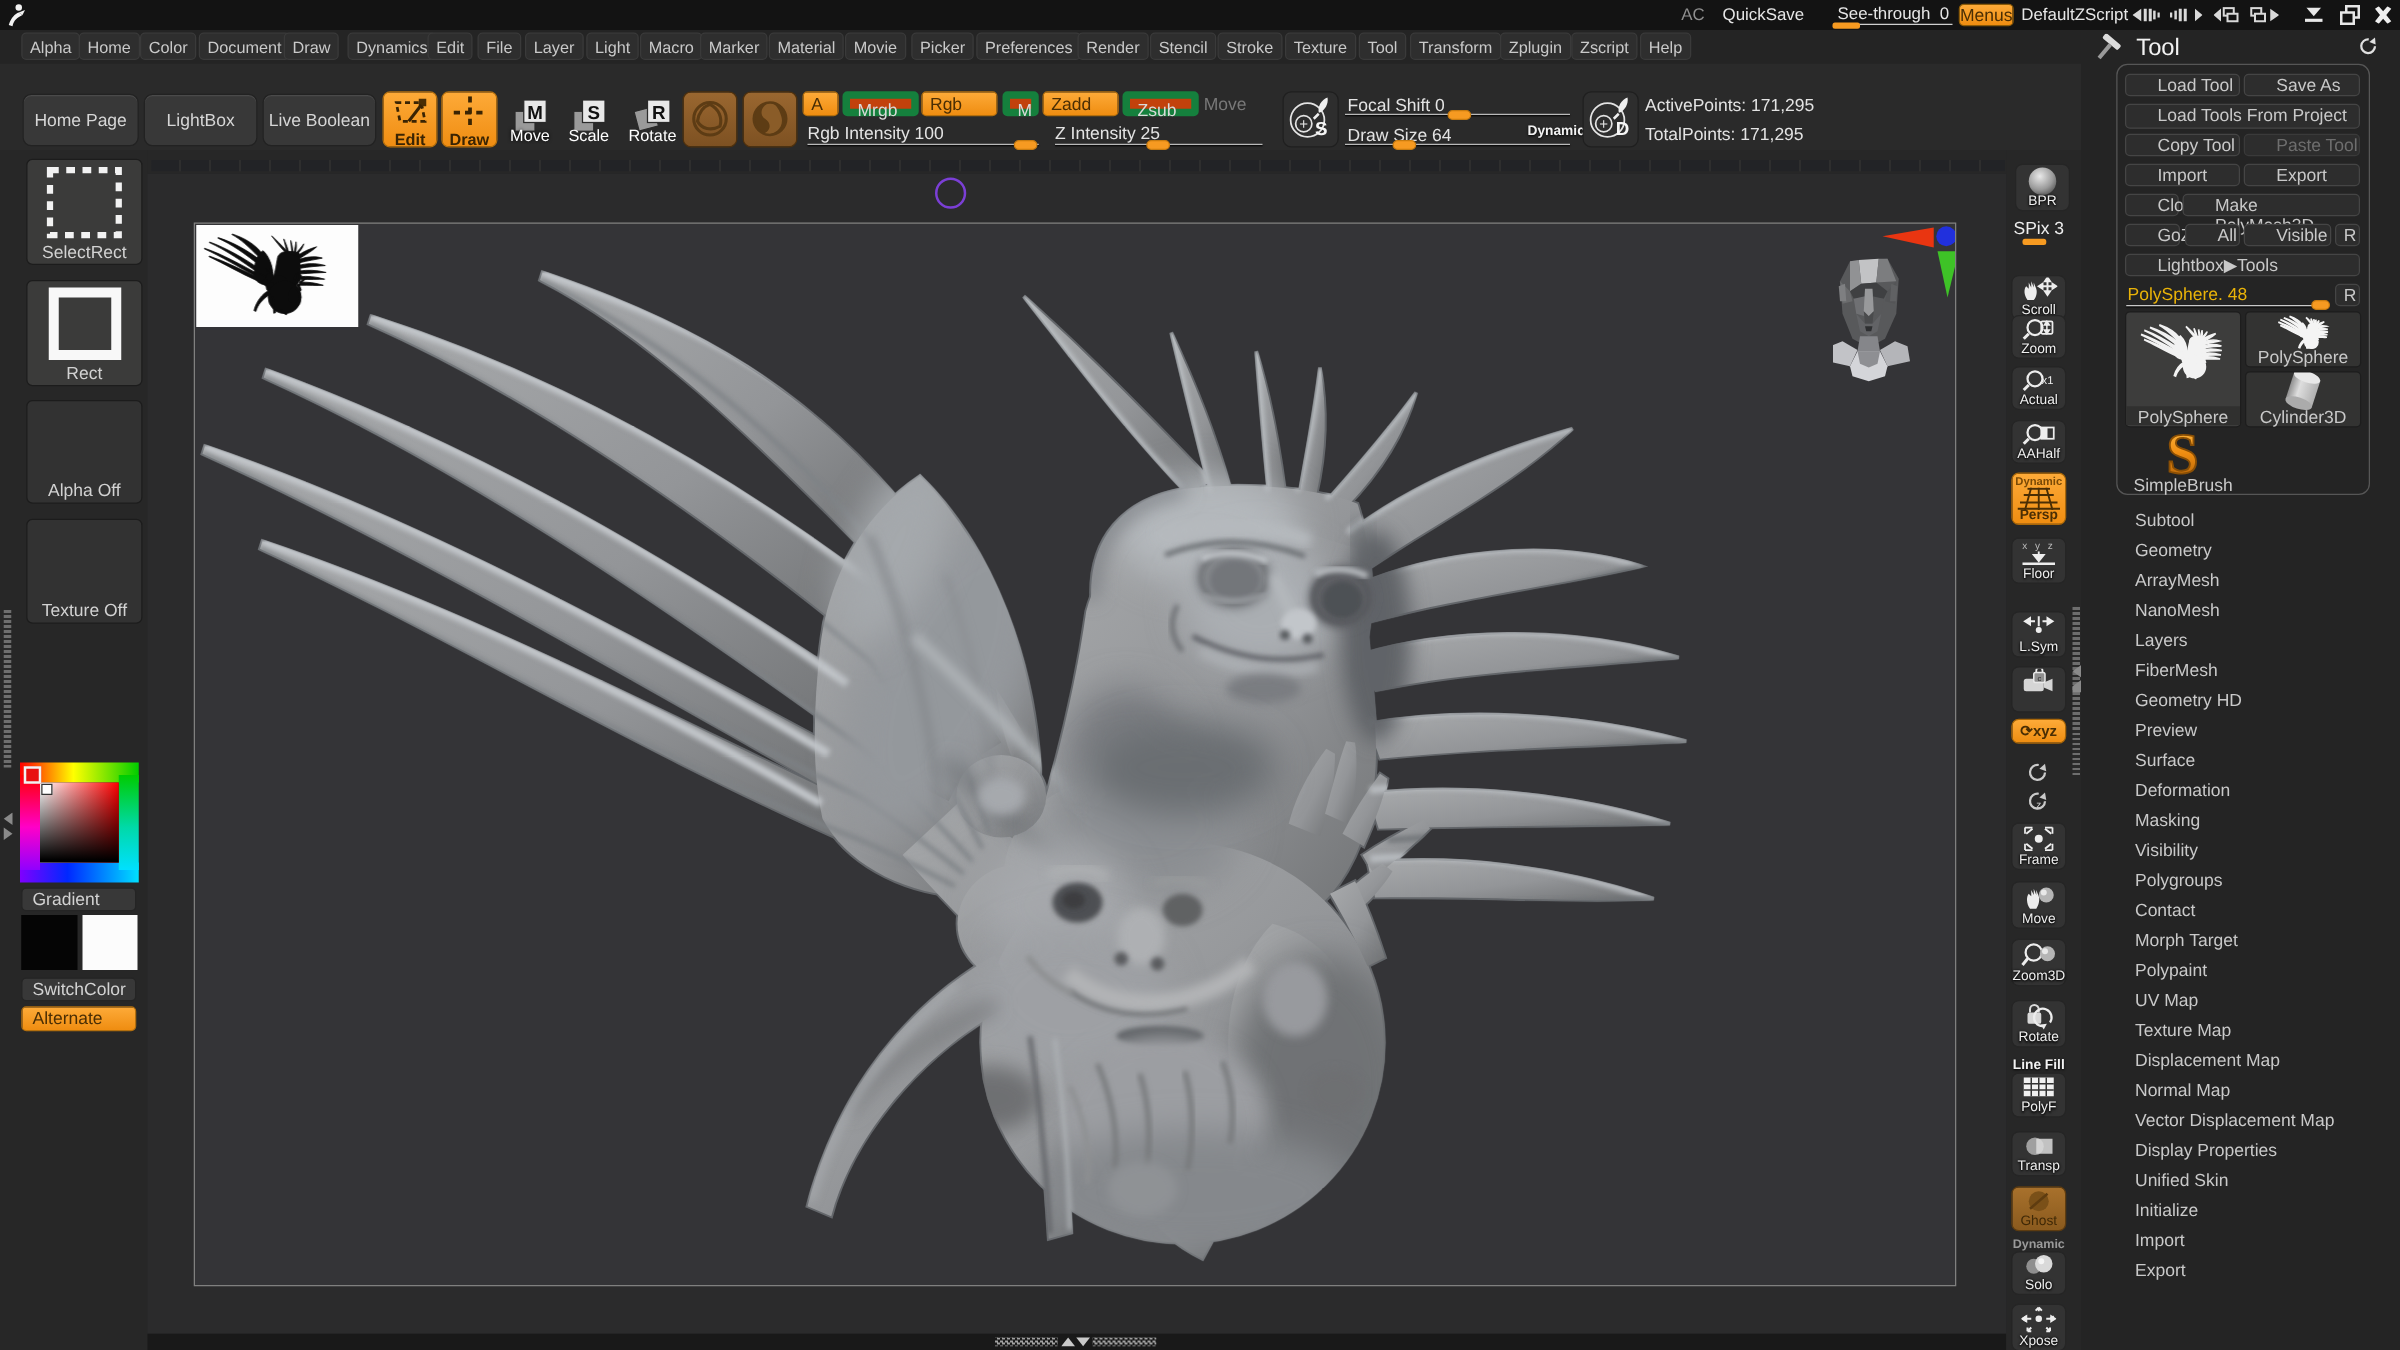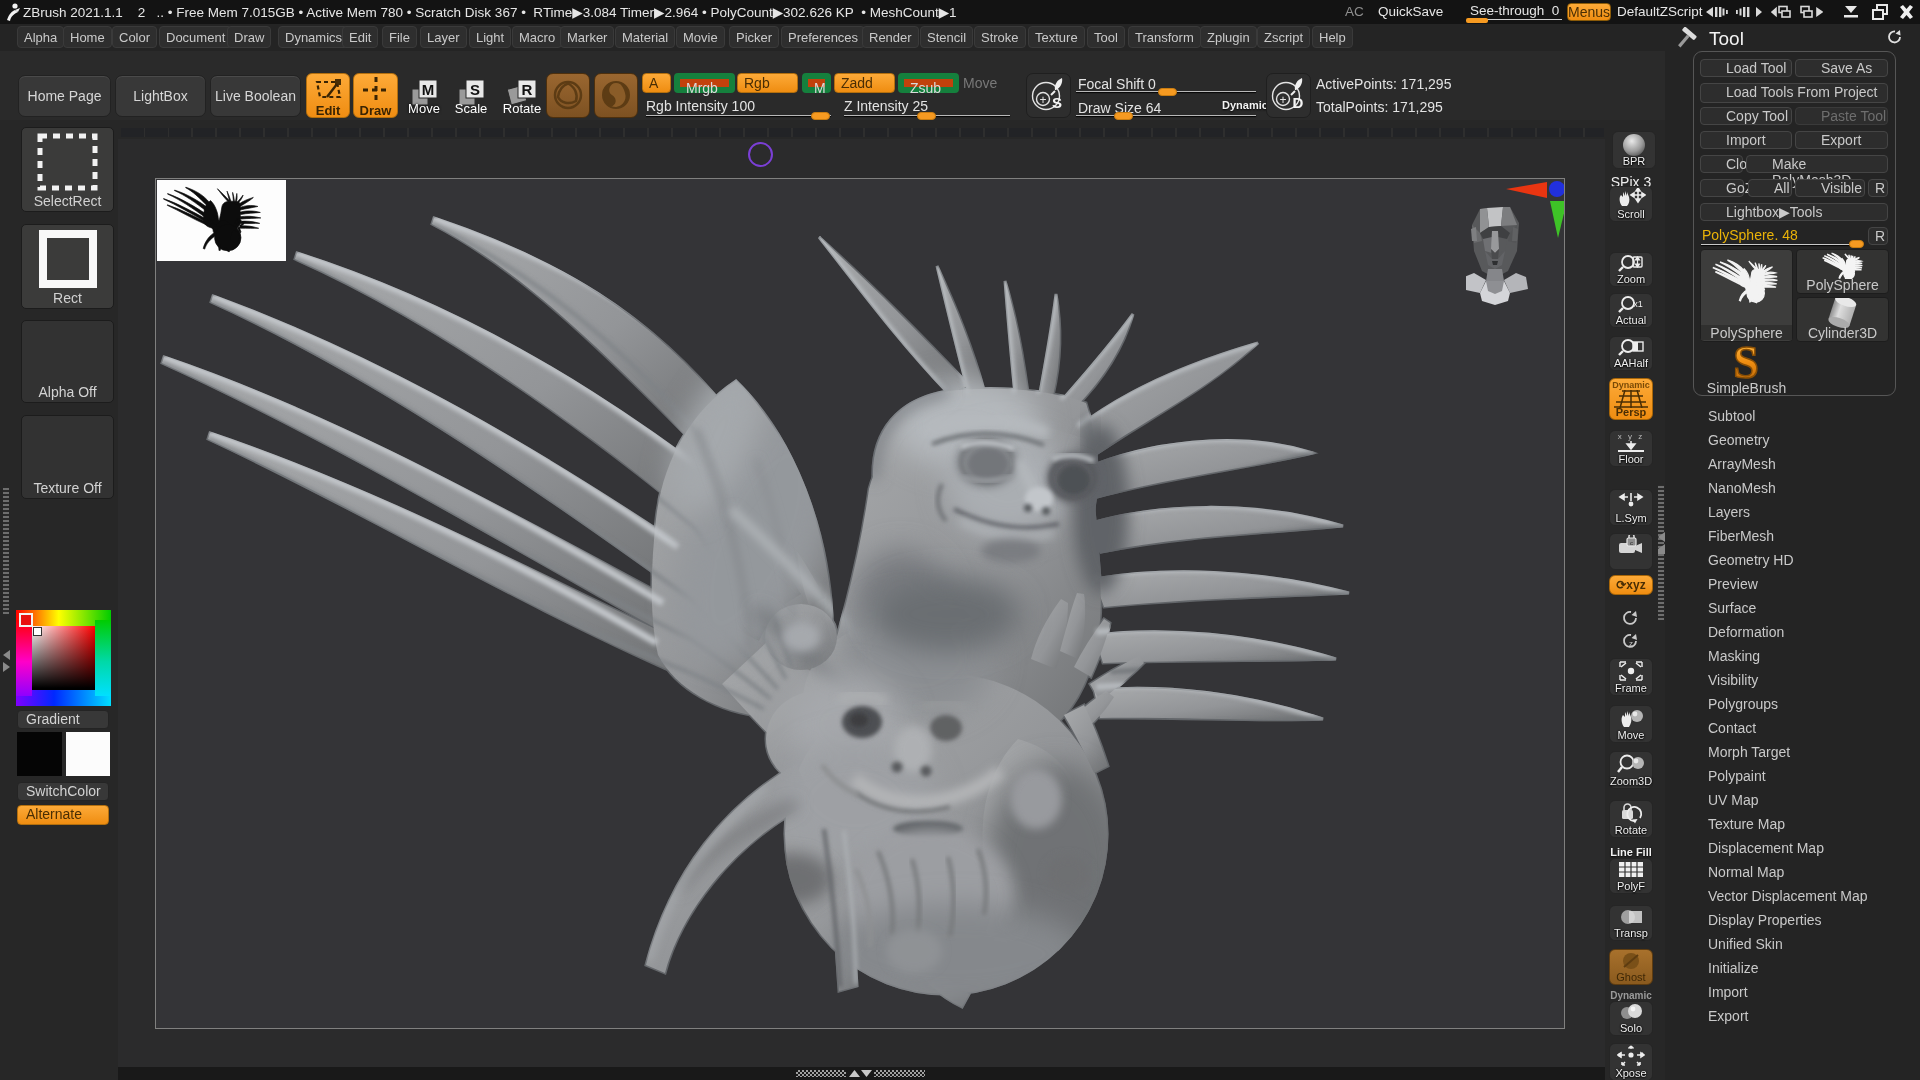--- a/index.html
+++ b/index.html
@@ -43,21 +43,20 @@
   .licon .lab{position:absolute;bottom:1px;width:100%;text-shadow:0 1px 2px #000,0 0 2px #000;}
 </style>
 </head>
 <body>
 <div id="titlebar" class="abs">
   <svg class="abs" style="left:3px;top:2px" width="20" height="20" viewBox="0 0 20 20">
     <circle cx="12" cy="4" r="2.6" fill="#f2f2f2"></circle>
     <path d="M4,18 C6,12 9,9 12,8 L15,10 C11,12 8,14 7,19 Z" fill="#f2f2f2"></path>
     <path d="M12,8 L17,6 L15,10 Z" fill="#f2f2f2"></path>
   </svg>
-  <span class="abs" style="left:23px;top:4px;">ZBrush 2021.1.1&nbsp;&nbsp;&nbsp;&nbsp;2&nbsp;&nbsp;&nbsp;..&nbsp;•&nbsp;Free Mem 7.015GB • Active Mem 780 • Scratch Disk 367 •&nbsp;&nbsp;RTime▶3.084 Timer▶2.964 • PolyCount▶302.626 KP&nbsp;&nbsp;• MeshCount▶1</span>
   <span class="abs" style="left:1345px;top:4px;color:#8f8f8f">AC</span>
   <span class="abs" style="left:1378px;top:4px;">QuickSave</span>
   <span class="abs" style="left:1467px;top:3px;border-bottom:1px solid #cfcfcf;padding:0 3px 1px 3px;">See-through&nbsp;&nbsp;0</span>
   <div class="abs" style="left:1466px;top:18px;width:22px;height:5px;background:#f69a21;border-radius:2px;"></div>
   <div class="abs" style="left:1567px;top:3px;width:44px;height:18px;background:linear-gradient(#fdaa38,#ef8d11);border:1px solid #8a5a08;border-radius:4px;box-sizing:border-box;color:#4a2e04;font-size:14px;text-align:center;line-height:16px;">Menus</div>
   <span class="abs" style="left:1617px;top:4px;">DefaultZScript</span>
   <svg class="abs" style="left:1706px;top:5px" width="56" height="14" viewBox="0 0 56 14">
     <g fill="#d9d9d9">
       <path d="M0,7 L7,2 L7,12 Z"></path>
         <rect x="9" y="2" width="2.4" height="10"></rect>
@@ -477,21 +476,21 @@
             <stop offset="0.6" stop-color="#9a9a9a"></stop>
             <stop offset="1" stop-color="#4a4a4a"></stop>
       </radialGradient>
         </defs>
       <circle cx="13" cy="12" r="11" fill="url(#bprg)"></circle>
     </svg>
     <div class="lab">BPR</div>
   </div>
   <div class="abs" style="left:4px;top:54px;width:44px;text-align:center;color:#eee;font-size:14px;">SPix 3</div>
   <div class="abs" style="left:13px;top:71px;width:19px;height:5px;background:#f69a21;border-radius:2px;"></div>
-  <div class="licon" style="left:4px;top:66px;height:36px;">
+  <div class="licon" style="left:4px;top:100px;height:36px;">
     <svg width="30" height="20" viewBox="0 0 30 20" style="margin-top:1px">
       <path d="M6,18 C3,14 3,9 5,7 L7,9 L7,4 L9,8 L9,3 L11,8 L11,4 L13,9 C14,12 13,16 11,18 Z" fill="#ededed"></path>
       <g stroke="#ededed" stroke-width="1.6" fill="#ededed">
         <path d="M22,1 L22,13 M16,7 L28,7"></path>
         <path d="M22,0 L20,3 L24,3 Z"></path>
           <path d="M22,14 L20,11 L24,11 Z"></path>
         <path d="M15,7 L18,5 L18,9 Z"></path>
           <path d="M29,7 L26,5 L26,9 Z"></path>
       </g>
     </svg>

